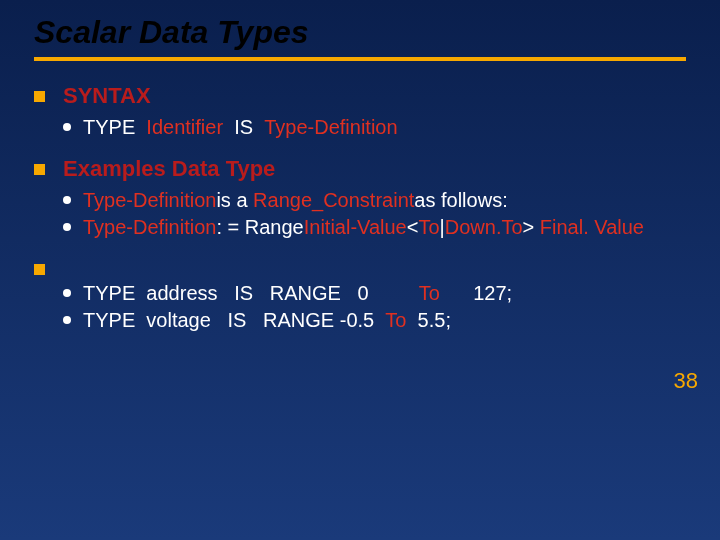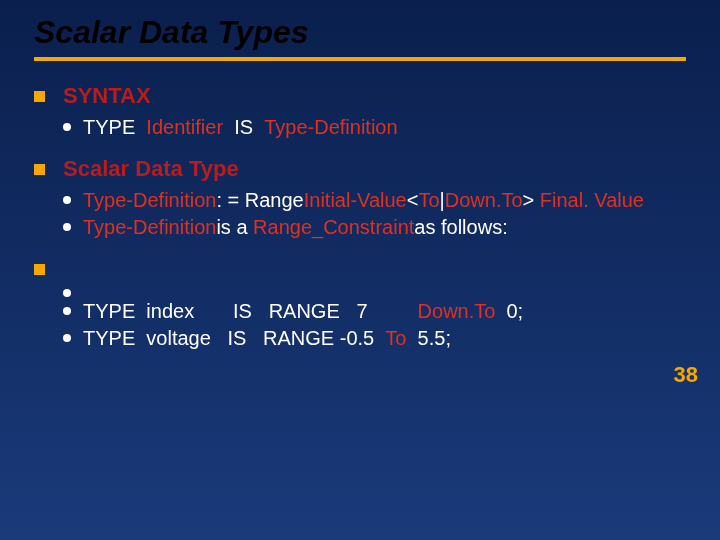--- a/index.html
+++ b/index.html
@@ -72,24 +72,24 @@
   }
   .sub-text {
     color: #fff;
     font-size: 20px;
     line-height: 1.25;
   }
   .red { color: #e03020; }
   .page-num {
     position: absolute;
     right: 22px;
-    bottom: 20px;
+    bottom: 14px;
     color: #f7a800;
     font-size: 22px;
-    font-weight: bold;
+    font-weight: normal;
   }
   .tok {
     display: inline-block;
   }
 </style>
 </head>
 <body>
 
 <div class="slide">
   <h1 class="title">Scalar Data Types</h1>
@@ -101,42 +101,39 @@
         <div class="top-label">SYNTAX</div>
       </div>
       <div class="sub-list">
         <div class="sub-item">
           <div class="dot"></div>
           <div class="sub-text"><span class="tok">TYPE&nbsp;&nbsp;</span><span class="tok red">Identifier</span><span class="tok">&nbsp;&nbsp;IS&nbsp;&nbsp;</span><span class="tok red">Type-Definition</span></div>
         </div>
       </div>
       <div class="top-item">
         <div class="sq-bullet"></div>
-        <div class="top-label">Scalar Data Type</div>
+        <div class="top-label">Examples Data Type</div>
       </div>
       <div class="sub-list">
         <div class="sub-item">
           <div class="dot"></div>
-          <div class="sub-text"><span class="tok red">Type-Definition</span><span class="tok"> : = Range </span><span class="tok red">Initial-Value</span><span class="tok"> &lt; </span><span class="tok red">To</span><span class="tok"> | </span><span class="tok red">Down.To</span><span class="tok">&gt;&nbsp; </span><span class="tok red">Final. Value</span></div>
+          <div class="sub-text"><span class="tok red">Type-Definition</span><span class="tok"> is a&nbsp; </span><span class="tok red">Range_Constraint</span><span class="tok"> as follows:</span></div>
         </div>
         <div class="sub-item">
           <div class="dot"></div>
-          <div class="sub-text"><span class="tok red">Type-Definition</span><span class="tok"> is a&nbsp; </span><span class="tok red">Range_Constraint</span><span class="tok"> as follows:</span></div>
+          <div class="sub-text"><span class="tok red">Type-Definition</span><span class="tok"> : = Range </span><span class="tok red">Initial-Value</span><span class="tok"> &lt; </span><span class="tok red">To</span><span class="tok"> | </span><span class="tok red">Down.To</span><span class="tok">&gt;&nbsp; </span><span class="tok red">Final. Value</span></div>
         </div>
       </div>
       <div class="top-item">
         <div class="sq-bullet"></div>
       </div>
       <div class="sub-list">
         <div class="sub-item">
           <div class="dot"></div>
-        </div>
-        <div class="sub-item">
-          <div class="dot"></div>
-          <div class="sub-text"><span class="tok">TYPE&nbsp;&nbsp;index&nbsp;&nbsp;&nbsp;&nbsp;&nbsp;&nbsp;&nbsp;IS&nbsp;&nbsp;&nbsp;RANGE&nbsp;&nbsp;&nbsp;7&nbsp;&nbsp;&nbsp;&nbsp;&nbsp;&nbsp;&nbsp;&nbsp;&nbsp;</span><span class="tok red">Down.To</span><span class="tok">&nbsp;&nbsp;0;</span></div>
+          <div class="sub-text"><span class="tok">TYPE&nbsp;&nbsp;address&nbsp;&nbsp;&nbsp;IS&nbsp;&nbsp;&nbsp;RANGE&nbsp;&nbsp;&nbsp;0&nbsp;&nbsp;&nbsp;&nbsp;&nbsp;&nbsp;&nbsp;&nbsp;&nbsp;</span><span class="tok red">To</span><span class="tok">&nbsp;&nbsp;&nbsp;&nbsp;&nbsp;&nbsp;127;</span></div>
         </div>
         <div class="sub-item">
           <div class="dot"></div>
           <div class="sub-text"><span class="tok">TYPE&nbsp;&nbsp;voltage&nbsp;&nbsp;&nbsp;IS&nbsp;&nbsp;&nbsp;RANGE&nbsp;-0.5&nbsp;&nbsp;</span><span class="tok red">To</span><span class="tok">&nbsp;&nbsp;5.5;</span></div>
         </div>
       </div>
     </div>
 
   <div class="page-num">38</div>
 </div>

